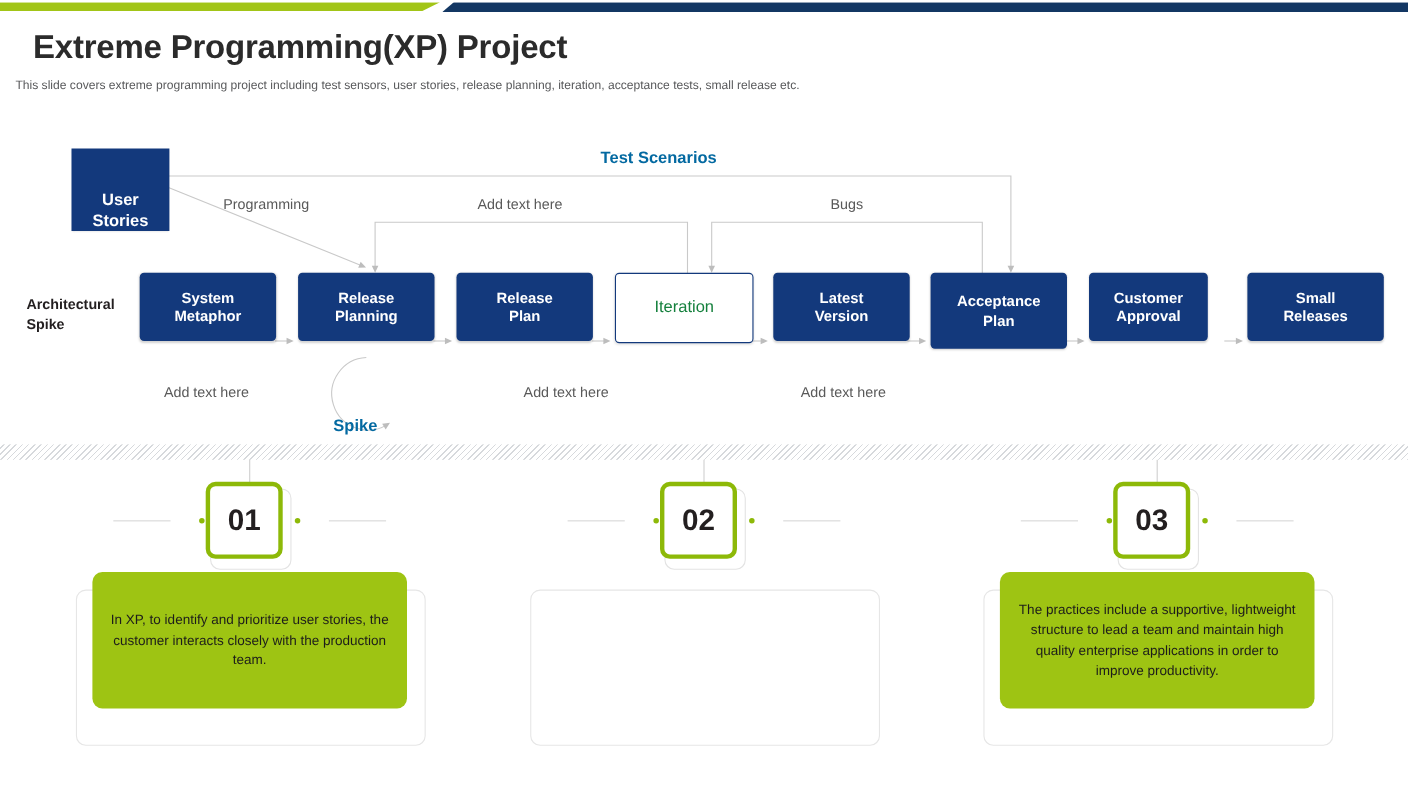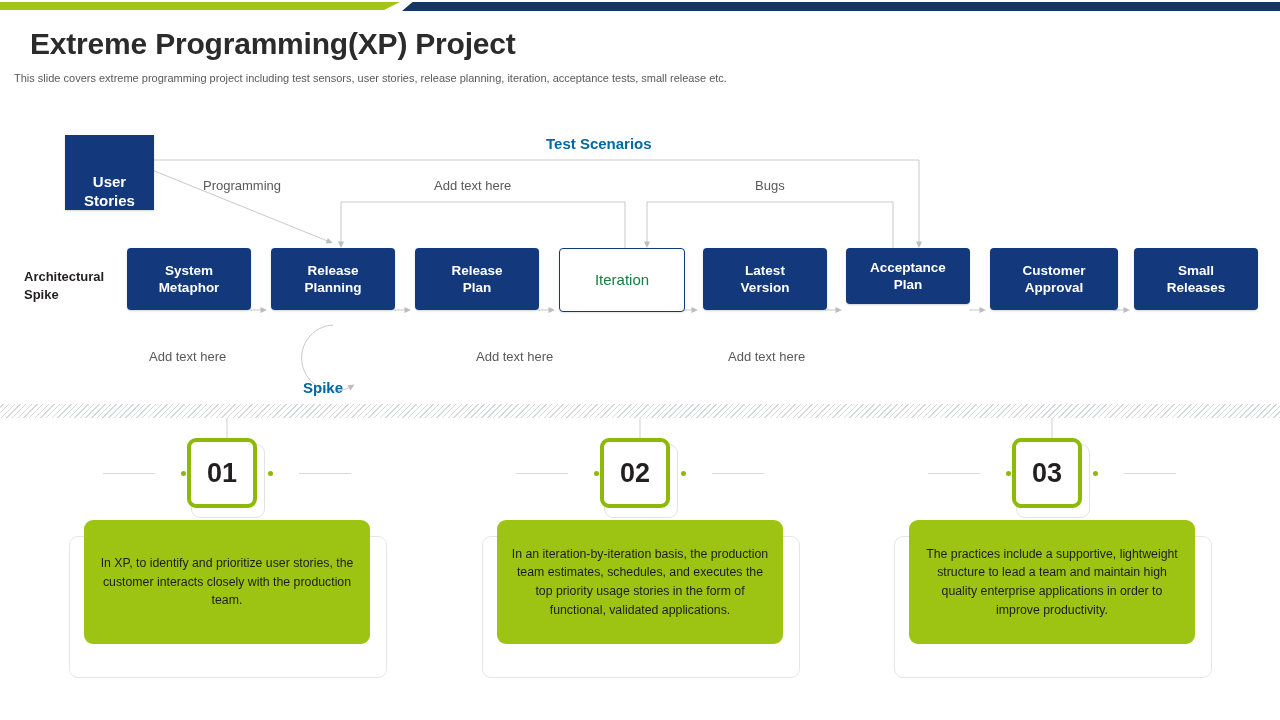--- a/index.html
+++ b/index.html
@@ -197,26 +197,26 @@
 
     <div class="node white" style="left:559px; top:138px; width:124px; height:62px;">
       <span>Iteration</span>
     </div>
 
     <div class="node" style="left:703px; top:138px; width:124px; height:62px; flex-direction:column;">
       <span>Latest</span>
       <span>Version</span>
     </div>
 
-    <div class="node" style="left:846px; top:138px; width:124px; height:56px; flex-direction:column;">
+    <div class="node" style="left:846px; top:138px; width:124px; height:69px; flex-direction:column;">
       <span>Acceptance</span>
       <span>Plan</span>
     </div>
 
-    <div class="node" style="left:990px; top:138px; width:128px; height:62px; flex-direction:column;text-align:center;">
+    <div class="node" style="left:990px; top:138px; width:108px; height:62px; flex-direction:column;text-align:center;">
       <span>Customer</span>
       <span>Approval</span>
     </div>
 
     <div class="node" style="left:1134px; top:138px; width:124px; height:62px; flex-direction:column;">
       <span>Small</span>
       <span>Releases</span>
     </div>
 
     <div class="flow-label" style="left:203px; top:68px;">Programming</div>
@@ -252,21 +252,20 @@
 
     <div class="card-group" style="left:450px;">
       <div class="card-stem"></div>
       <div class="rail" style="left:66px; width:52px;"></div>
       <div class="rail" style="left:262px; width:52px;"></div>
       <div class="dot left"></div>
       <div class="dot right"></div>
       <div class="num-shadow"></div>
       <div class="num-box">02</div>
       <div class="card-shadow"></div>
-      <div class="card-body">In an iteration-by-iteration basis, the production team estimates, schedules, and executes the top priority usage stories in the form of functional, validated applications.</div>
     </div>
 
     <div class="card-group" style="left:862px;">
       <div class="card-stem"></div>
       <div class="rail" style="left:66px; width:52px;"></div>
       <div class="rail" style="left:262px; width:52px;"></div>
       <div class="dot left"></div>
       <div class="dot right"></div>
       <div class="num-shadow"></div>
       <div class="num-box">03</div>

